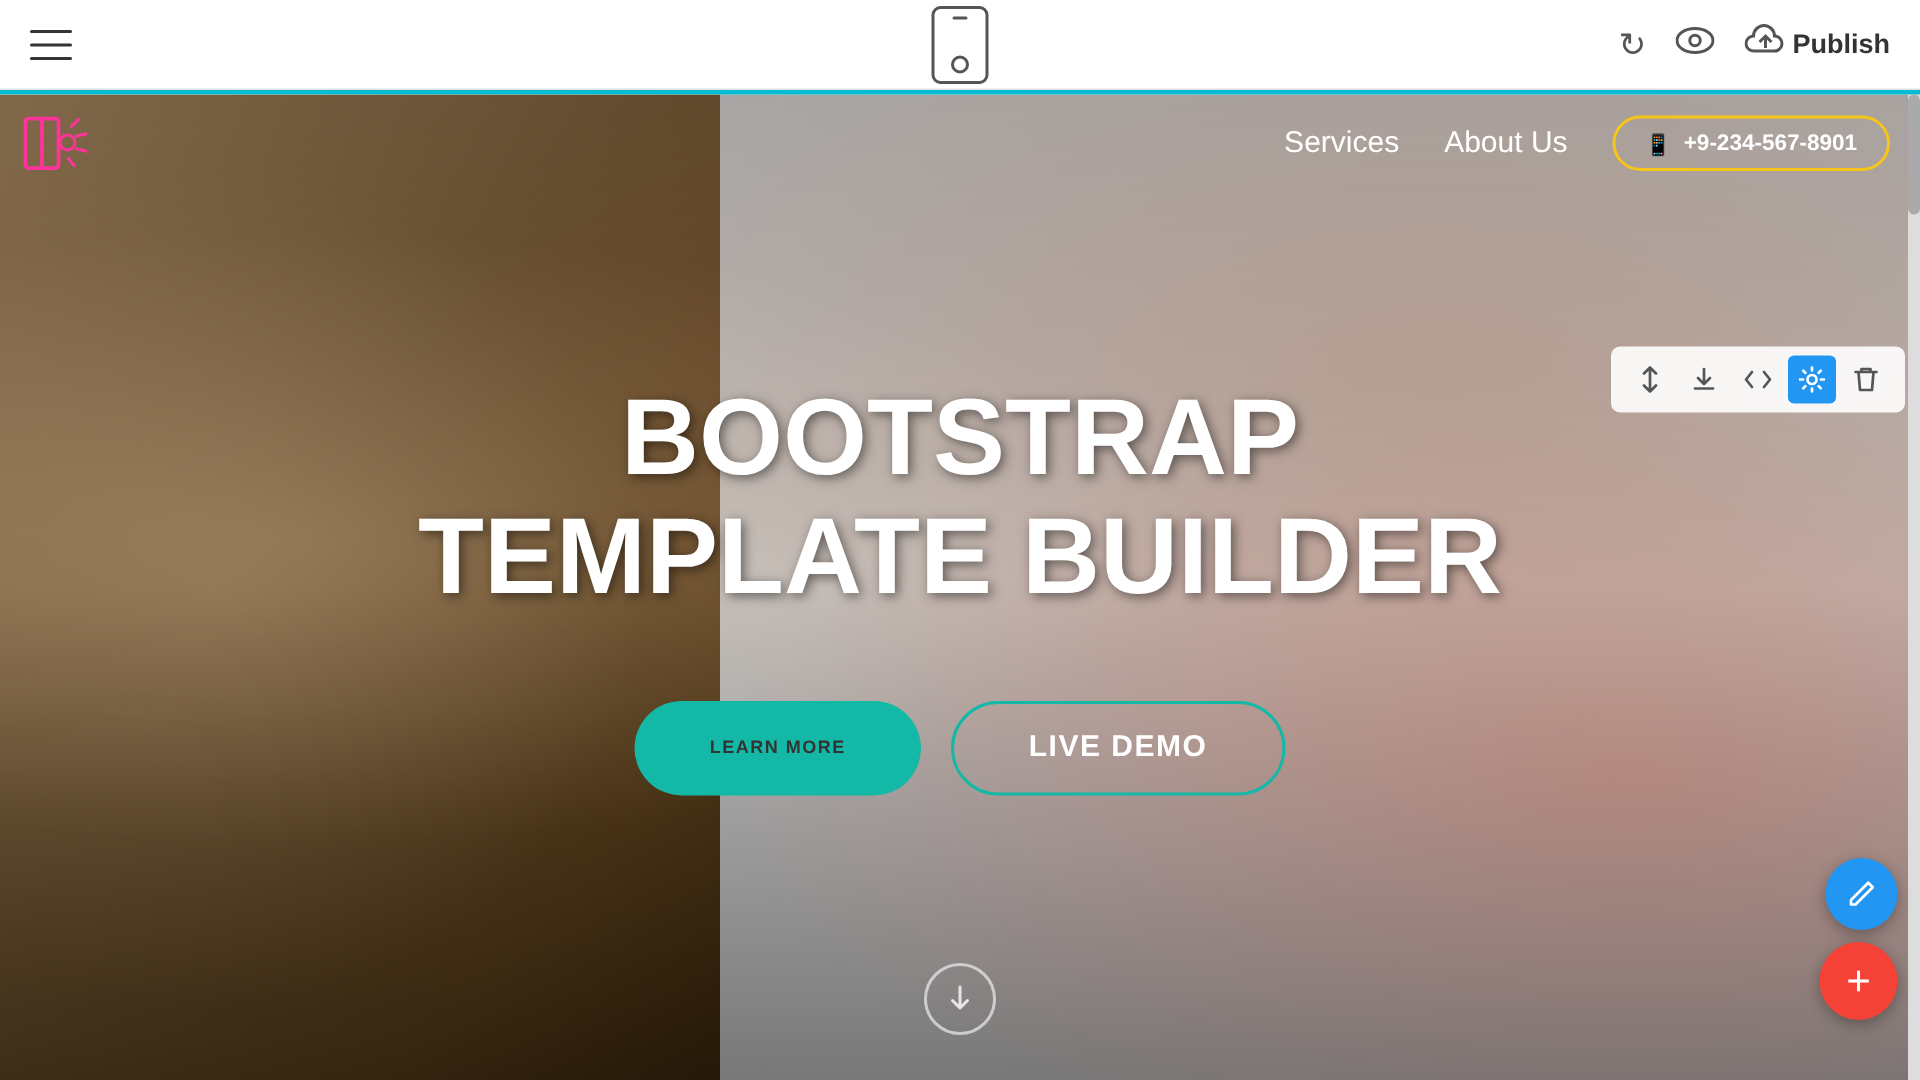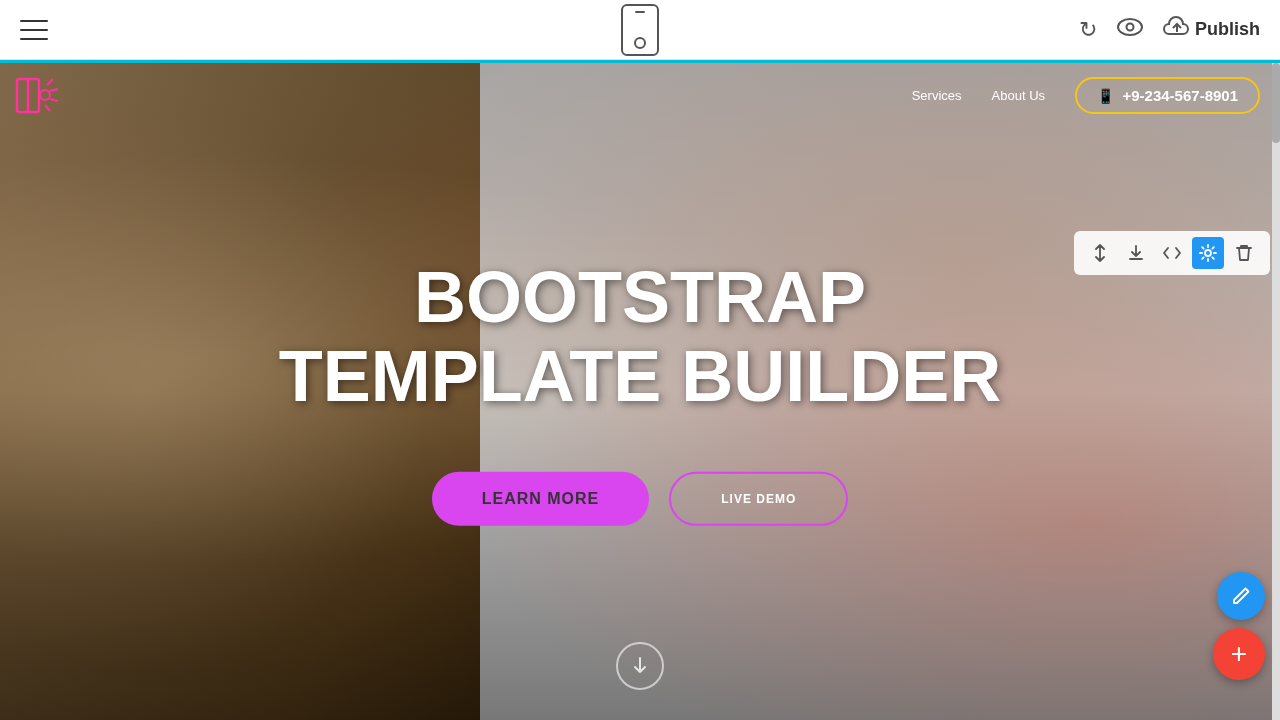--- a/index.html
+++ b/index.html
@@ -151,21 +151,21 @@
       height: 100%;
     }
 
     .nav-links {
       display: flex;
       align-items: center;
       gap: 30px;
     }
     .nav-link {
       color: #fff;
-      font-size: 13px;
+      font-size: 20px;
       font-weight: 500;
       text-decoration: none;
       cursor: pointer;
     }
     .phone-btn {
       display: flex;
       align-items: center;
       gap: 8px;
       border: 2px solid #f5c518;
       border-radius: 30px;
@@ -226,38 +226,38 @@
       text-transform: uppercase;
       text-shadow: 2px 2px 8px rgba(0,0,0,0.5);
       margin-bottom: 56px;
     }
     .hero-buttons {
       display: flex;
       gap: 20px;
       justify-content: center;
     }
     .btn-learn-more {
-      background: #d946ef;
+      background: #14b8a6;
       color: #333;
       border: none;
       padding: 18px 50px;
       border-radius: 50px;
-      font-size: 16px;
+      font-size: 12px;
       font-weight: 800;
       letter-spacing: 1px;
       cursor: pointer;
       text-transform: uppercase;
     }
     .btn-live-demo {
       background: transparent;
       color: #fff;
-      border: 2px solid #d946ef;
+      border: 2px solid #14b8a6;
       padding: 18px 50px;
       border-radius: 50px;
-      font-size: 12px;
+      font-size: 20px;
       font-weight: 800;
       letter-spacing: 1px;
       cursor: pointer;
       text-transform: uppercase;
     }
 
     
     .scroll-arrow {
       position: absolute;
       bottom: 30px;

